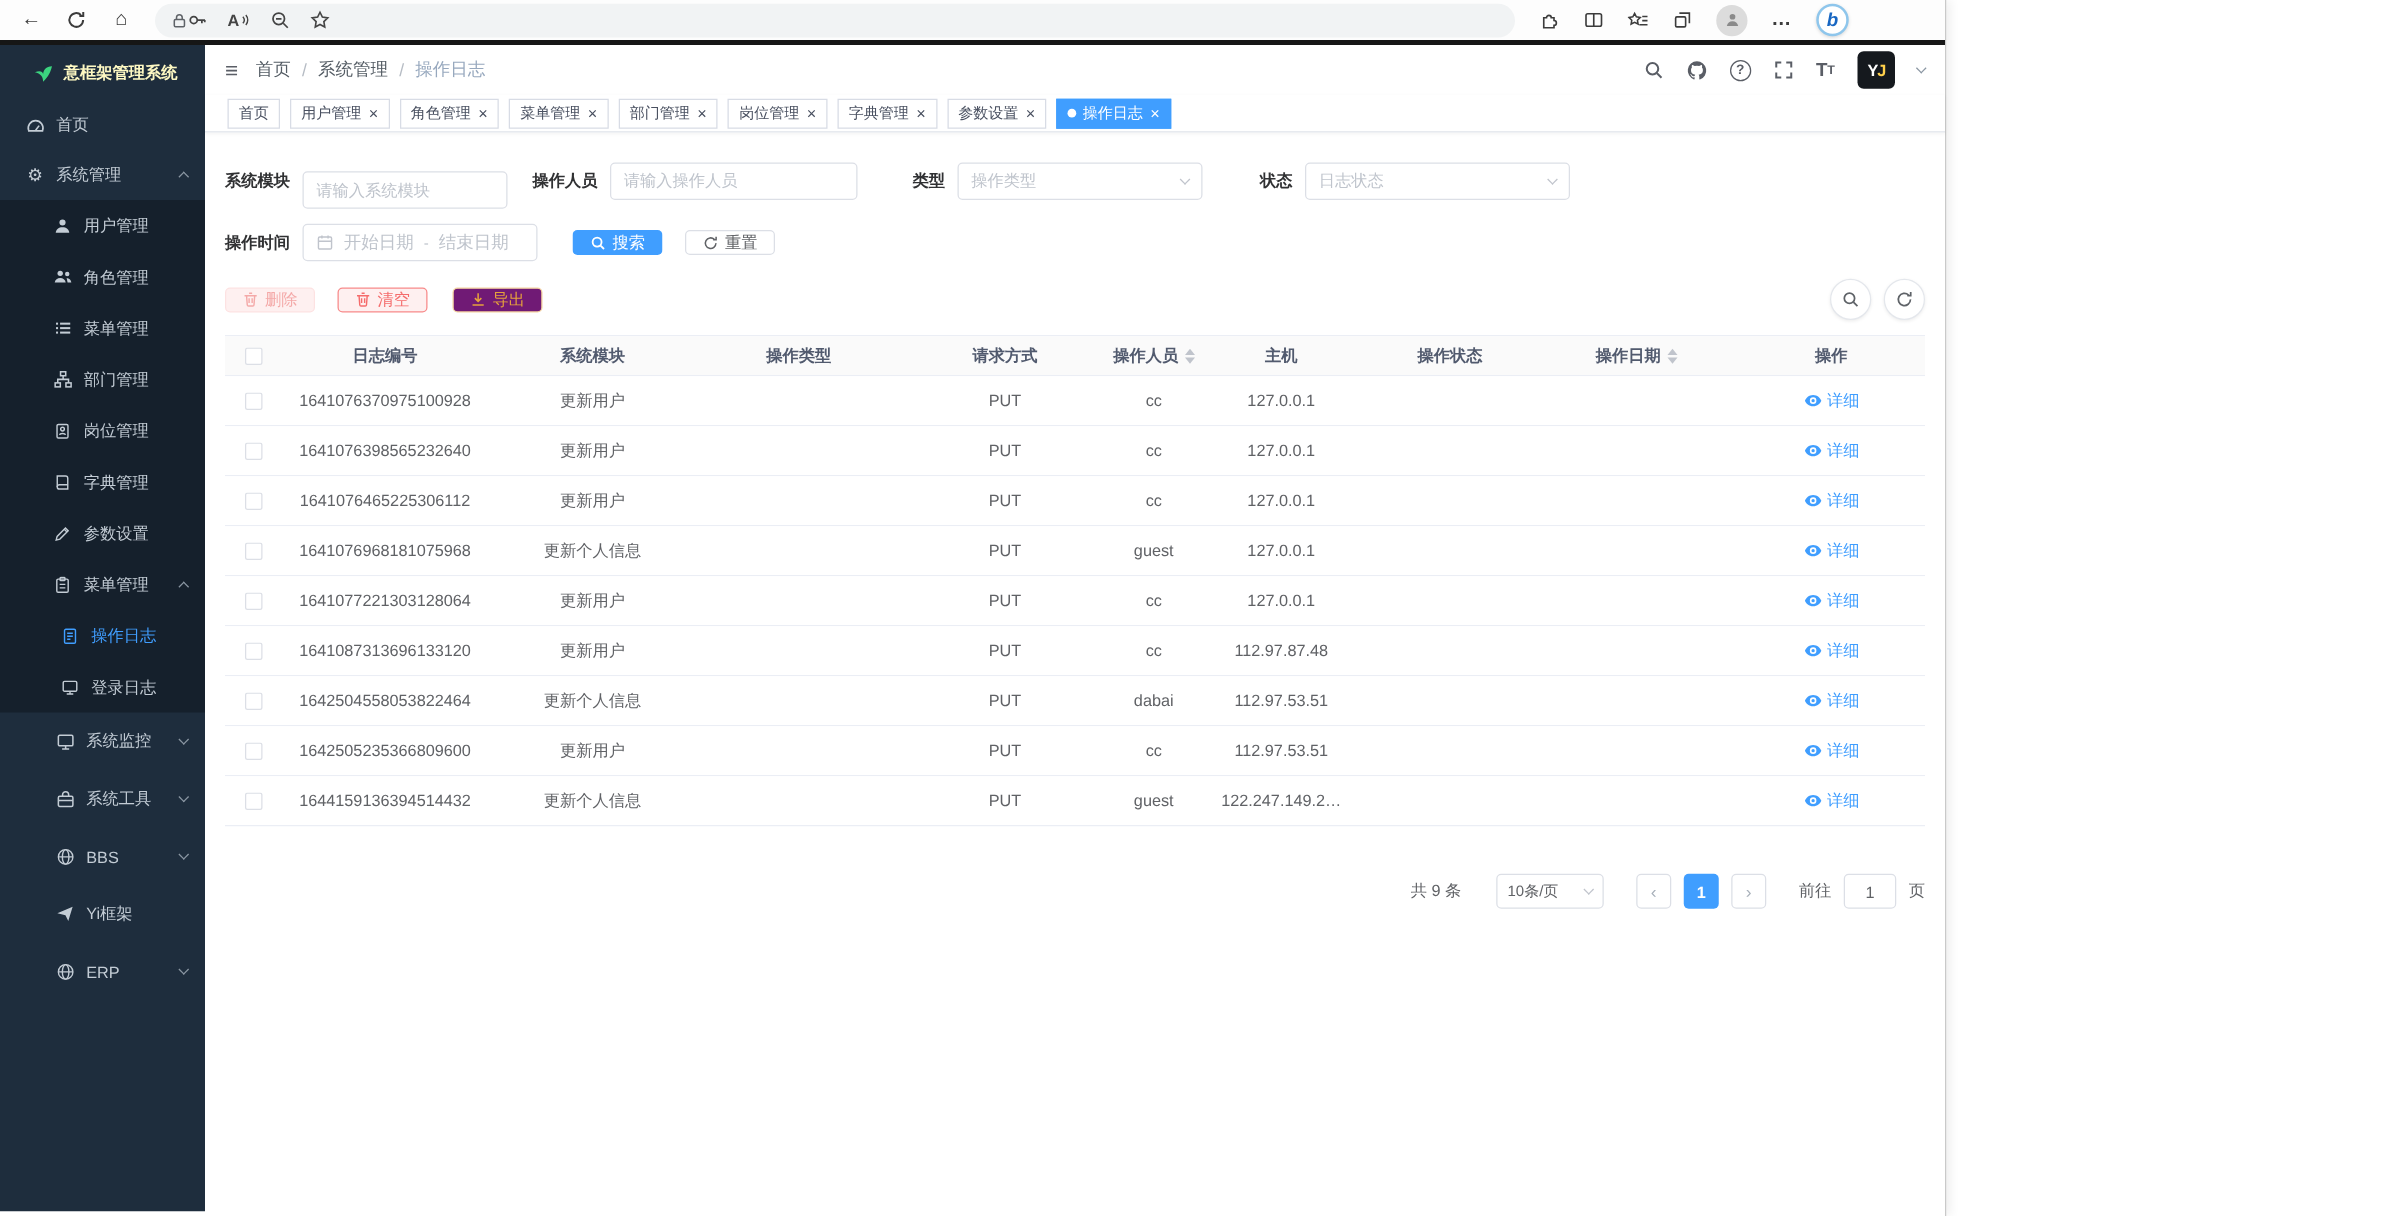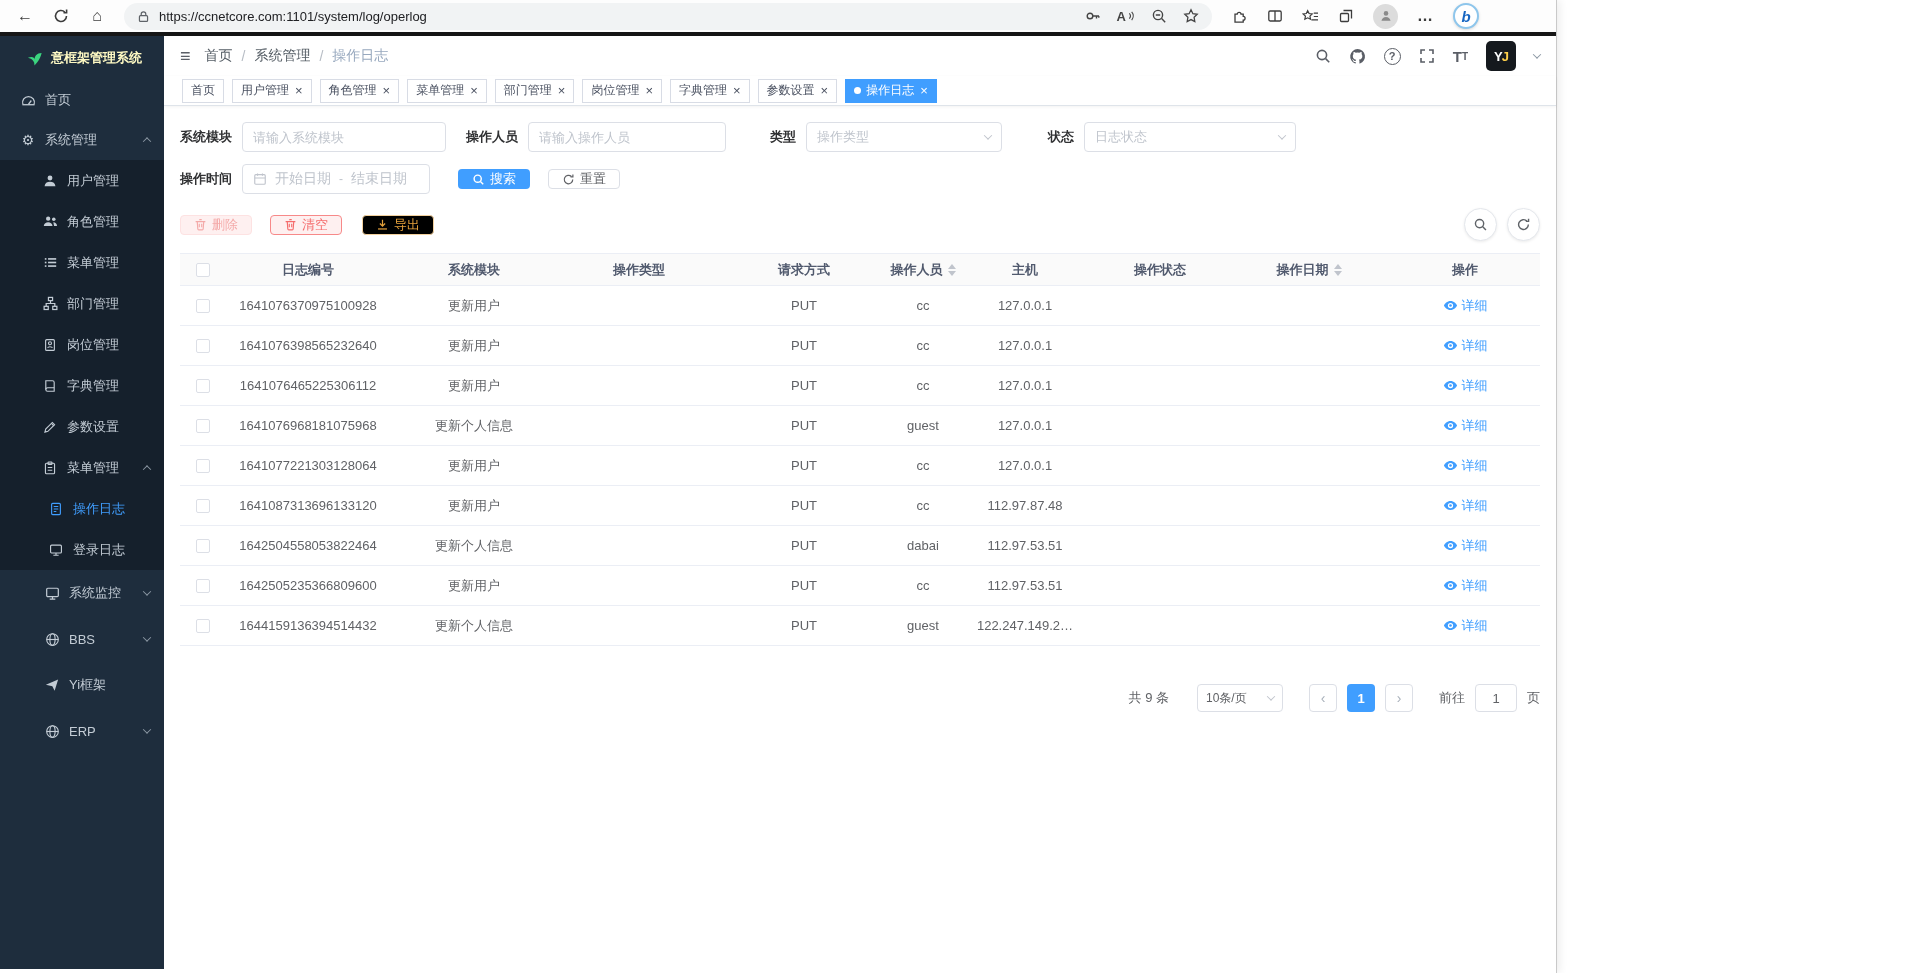--- a/index.html
+++ b/index.html
@@ -98,21 +98,21 @@
   .drange .ph { font-size:14px;font-family:Liberation Mono, monospace; }
   .dash { color:#bfc4cc; font-size:12px; }
 
   .btn { height:20px; border-radius:4px; display:inline-flex; align-items:center; gap:5px;
     padding:0 13px; font-size:13px; cursor:pointer; border:1px solid transparent;
     white-space:nowrap; }
   .btn-primary { background:#409eff; color:#fff; }
   .btn-plain { background:#fff; border-color:#dcdfe6; color:#606266; }
   .btn-del { background:#fef0f0; border-color:#fde2e2; color:#f4a9a8; cursor:not-allowed; }
   .btn-clear { background:#fef0f0; border-color:#f78989; color:#f56c6c; }
-  .btn-export { background:#000000; border-color:#f3d19e; color:#e6a23c; }
+  .btn-export { background:#701a75; border-color:#f3d19e; color:#e6a23c; }
   .toolbar-right { margin-left:auto; display:flex; align-items:center; gap:10px; }
   .circle-btn { width:33px; height:33px; border-radius:50%; border:1px solid #e4e7ec; background:#fff;
     display:flex; align-items:center; justify-content:center; color:#5f6368; cursor:pointer;
     box-shadow:0 1px 3px rgba(0,0,0,.08); }
 
   
   .table { margin-top:12px; border-top:1px solid #ebeef5; }
   .th-row { display:flex; align-items:center; height:32px; background:#fafafa;
     border-bottom:1px solid #ebeef5; font-size:13px; font-weight:700; color:#515a6e; }
   .tr { display:flex; align-items:center; height:40px; border-bottom:1px solid #ebeef5;
@@ -164,21 +164,20 @@
     </span>
     <span class="nav-btn">⌂</span>
 
     <div class="url-pill">
       <span class="lock">
         <svg viewBox="0 0 16 16" width="13" height="13" fill="none" stroke="currentColor" stroke-width="1.5">
               <rect x="3" y="7" width="10" height="7" rx="1.2"></rect>
               <path d="M5.2 7V5a2.8 2.8 0 0 1 5.6 0v2"></path>
             </svg>
       </span>
-      <span class="url-text">https://ccnetcore.com:1101/system/log/operlog</span>
       <span class="pill-icons">
         <span>
           <svg viewBox="0 0 16 16" width="16" height="16" fill="none" stroke="currentColor" stroke-width="1.4">
                 <circle cx="5" cy="8" r="2.8"></circle>
                 <path d="M7.8 8H14M11.5 8v2.6M13.8 8v1.8"></path>
               </svg>
         </span>
         <span class="ra">
           <span>A</span>
           <svg viewBox="0 0 8 16" width="7" height="14" fill="none" stroke="currentColor" stroke-width="1.3">
@@ -382,20 +381,32 @@
                   <path d="M8 11.4v2.2M5 14h6"></path>
                 </svg>
           </span>
           <span>系统监控</span>
           <span class="chvw">
                 <i class="chv down"></i>
               </span>
         </div>
         <div class="m-item big">
           <span class="mi">
+            <svg viewBox="0 0 16 16" width="15" height="15" fill="none" stroke="currentColor" stroke-width="1.3">
+                  <rect x="1.8" y="5.4" width="12.4" height="8.6" rx="1.2"></rect>
+                  <path d="M5.4 5.4V4a2.6 2.6 0 0 1 5.2 0v1.4M1.8 9h12.4"></path>
+                </svg>
+          </span>
+          <span>系统工具</span>
+          <span class="chvw">
+                <i class="chv down"></i>
+              </span>
+        </div>
+        <div class="m-item big">
+          <span class="mi">
             <svg viewBox="0 0 16 16" width="15" height="15" fill="none" stroke="currentColor" stroke-width="1.2">
                   <circle cx="8" cy="8" r="6.2"></circle>
                   <ellipse cx="8" cy="8" rx="2.8" ry="6.2"></ellipse>
                   <path d="M1.8 8h12.4"></path>
                 </svg>
           </span>
           <span>BBS</span>
           <span class="chvw">
                 <i class="chv down"></i>
               </span>
@@ -512,21 +523,21 @@
           <span class="tag-dot"></span>
           <span class="tag-label">操作日志</span>
           <span class="tag-close">×</span>
         </span>
           </div>
 
       <div class="content">
 
         <div class="frow">
           <span class="flabel">系统模块</span>
-          <input class="finput" style="width: 204px;" placeholder="请输入系统模块">
+          <input class="finput" style="width: 164px; margin-top: 15px;" placeholder="请输入系统模块">
           <span style="width:20px;"></span>
           <span class="flabel">操作人员</span>
           <input class="finput" style="width: 198px;" placeholder="请输入操作人员">
           <span style="width:44px;"></span>
           <span class="flabel">类型</span>
           <div class="finput fselect" style="width:196px;">
             <span class="ph">操作类型</span>
             <span class="selchv">
                   <i class="chv down"></i>
                 </span>

